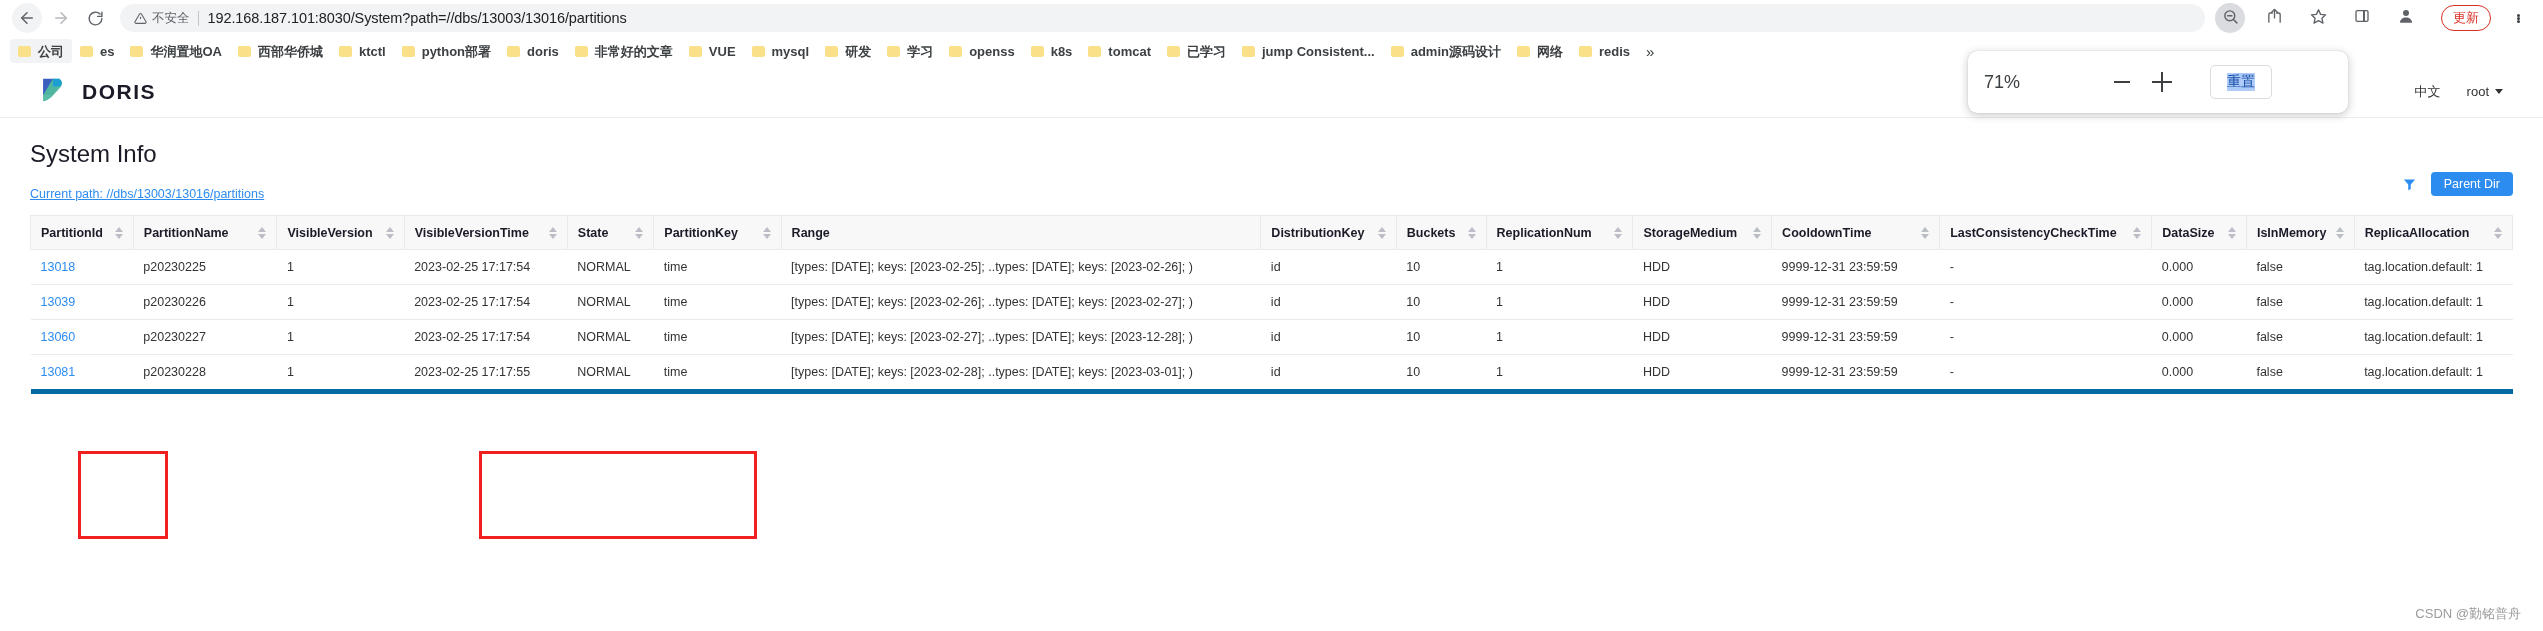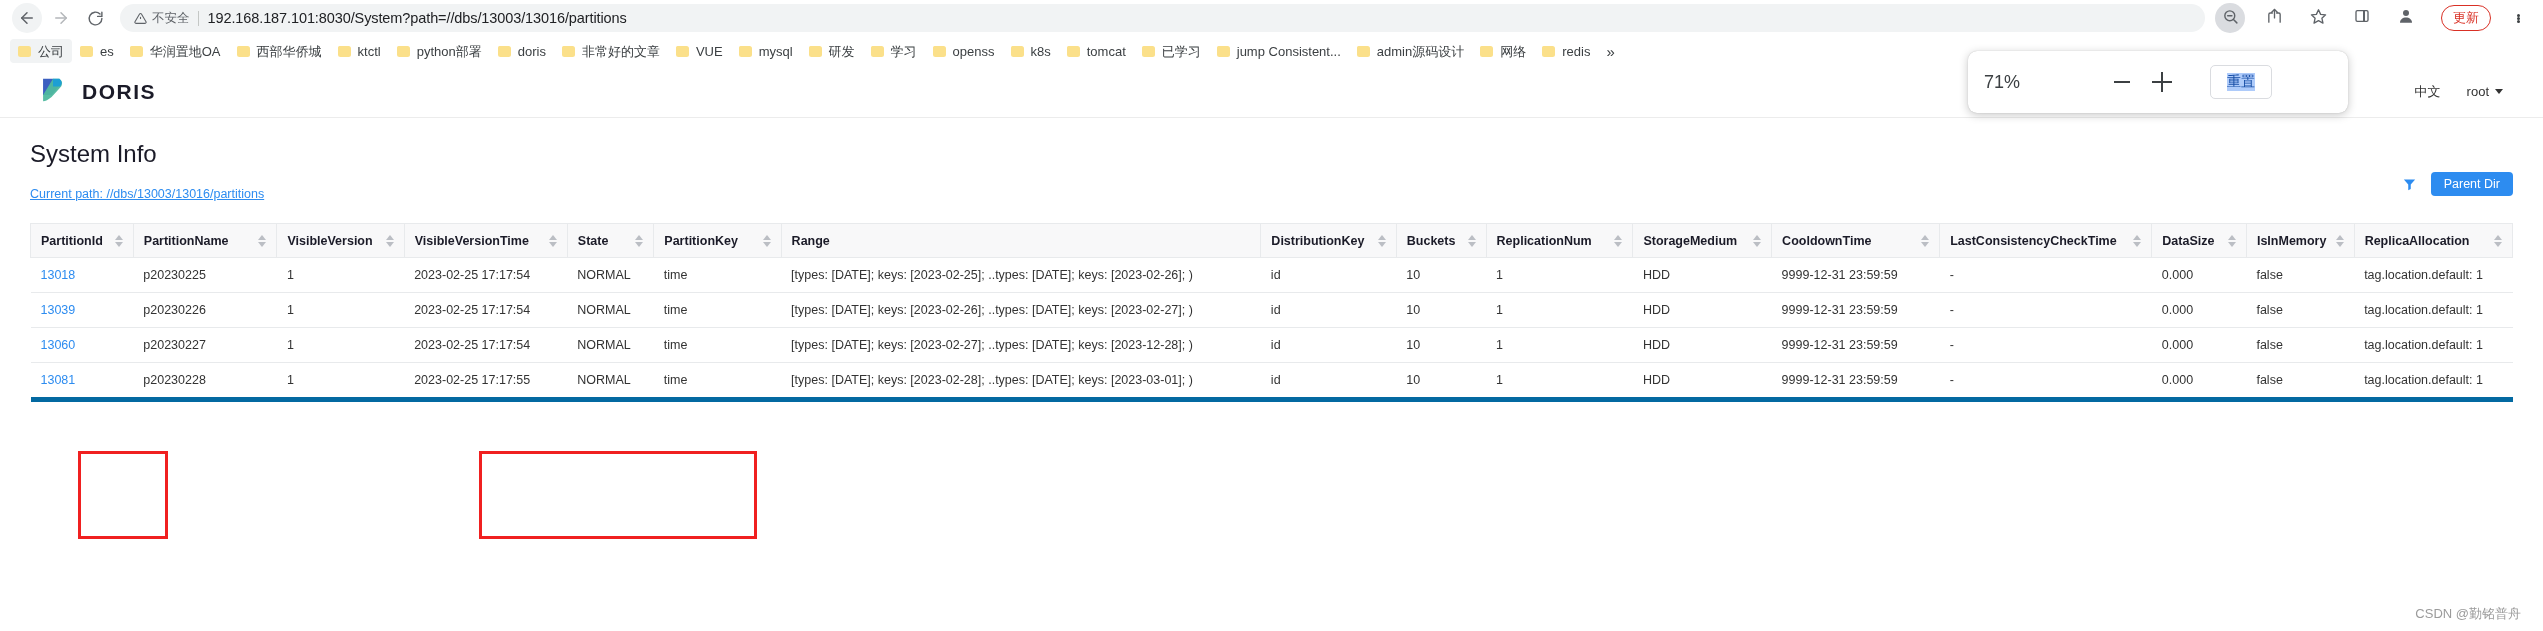--- a/index.html
+++ b/index.html
@@ -93,20 +93,21 @@
     overflow:hidden;
     white-space:nowrap;
   }
   .bm {
     display:flex; align-items:center;
     height:24px;
     padding:0 8px;
     border-radius:4px;
     font-size:13px; color:#3c4043;
     flex:0 0 auto;
+    font-weight:bold;
   }
   .bm.first { background:#f1f3f4; }
   .folder-ico {
     width:13px; height:11px;
     margin-right:7px;
     position:relative;
     flex:0 0 auto;
   }
   .folder-ico:before {
     content:"";
@@ -204,21 +205,21 @@
   .filter-ico { color:#2d8cf0; display:flex; align-items:center; }
   .parent-dir {
     background:#2d8cf0; color:#fff;
     font-size:12.5px;
     border-radius:4px;
     padding:5px 13px;
     white-space:nowrap;
   }
 
   
-  .tbl-wrap { margin-top:8px; }
+  .tbl-wrap { margin-top:0; }
   table { border-collapse:collapse; table-layout:fixed; width:2483px; }
   thead th {
     background:#f8f8f9;
     border:1px solid #e8eaec;
     border-left:none;
     font-size:12.5px;
     font-weight:bold;
     color:#1b1b28;
     text-align:left;
     padding:9px 10px;

